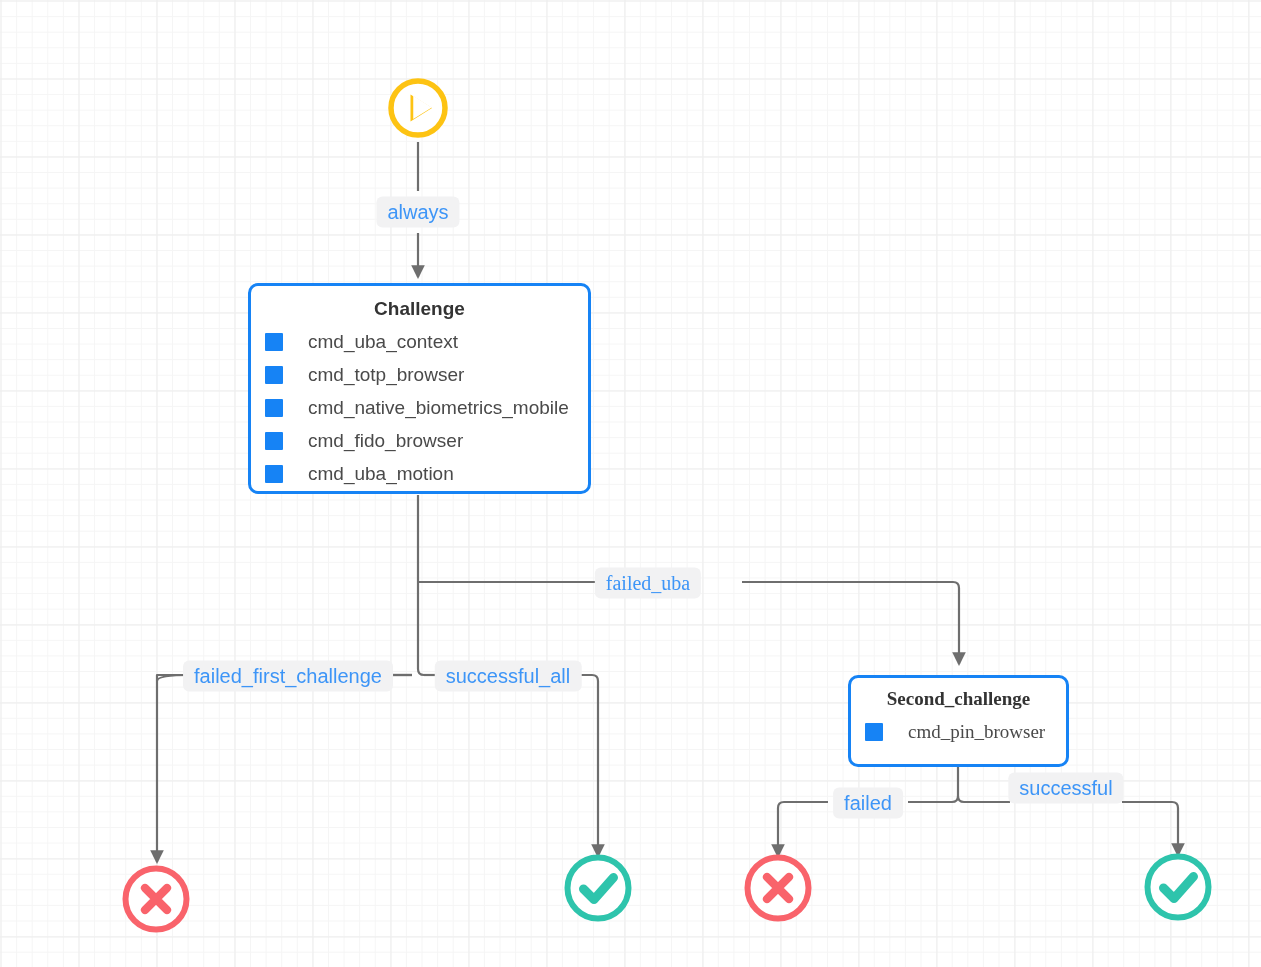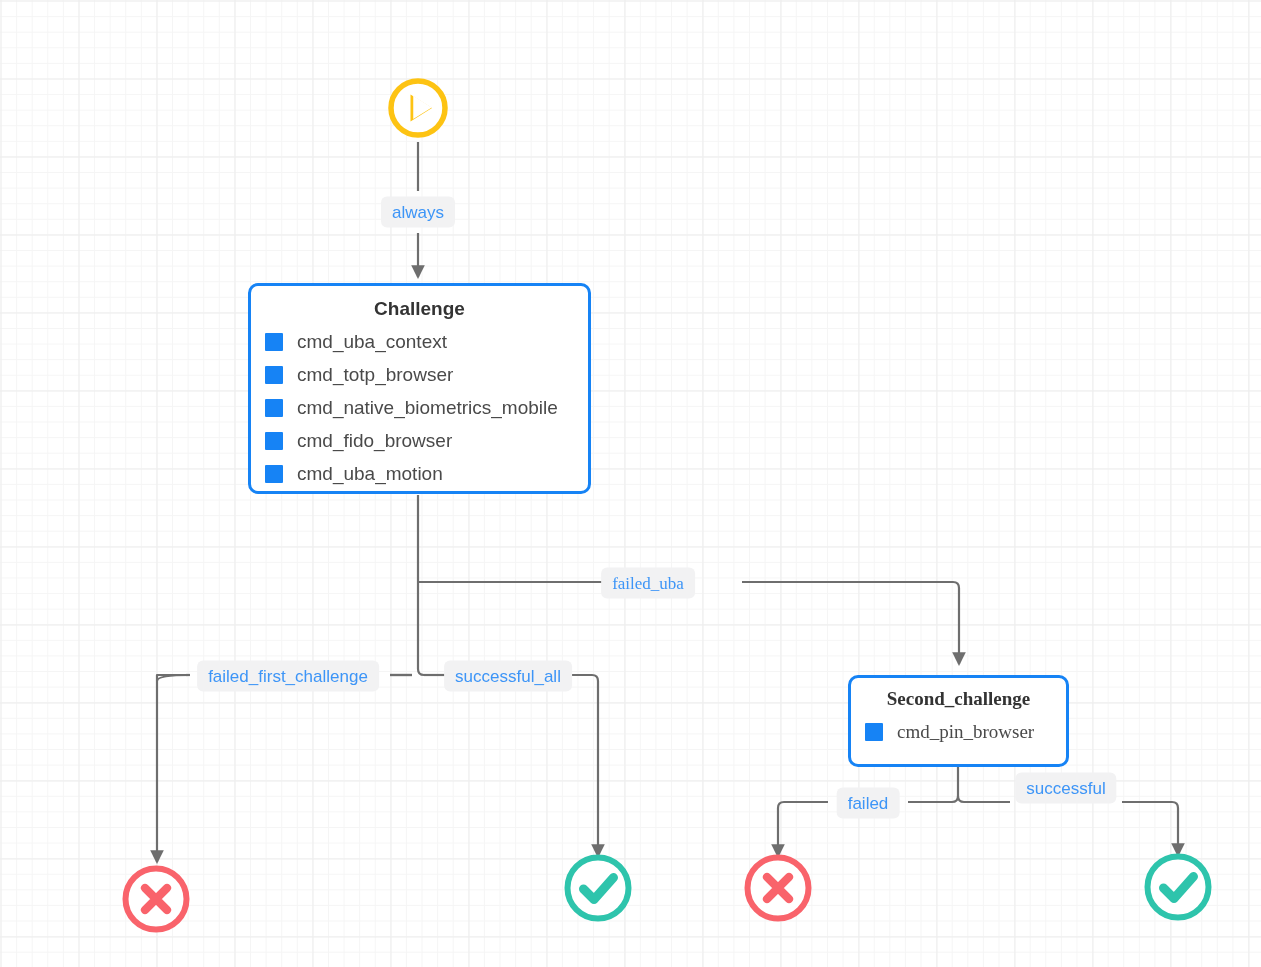--- a/index.html
+++ b/index.html
@@ -45,21 +45,21 @@
     font-weight: bold;
     color: #333333;
     text-align: center;
     line-height: 26px;
     margin-bottom: 3px;
     white-space: nowrap;
   }
   .node-item {
     display: flex;
     align-items: center;
-    gap: 14px;
+    gap: 25px;
     line-height: 33px;
     white-space: nowrap;
   }
   .swatch {
     width: 18px;
     height: 18px;
     flex: 0 0 18px;
     background: #1683f5;
     border-radius: 1px;
   }
@@ -73,21 +73,21 @@
     position: absolute;
     display: block;
   }
 
   
   .edge-label {
     position: absolute;
     transform: translate(-50%, -50%);
     background: #f2f2f3;
     color: #3d95f7;
-    font-size: 17px;
+    font-size: 20px;
     line-height: 17px;
     padding: 7px 11px;
     border-radius: 6px;
     white-space: nowrap;
   }
 </style>
 </head>
 <body>
 
 <div id="canvas">

